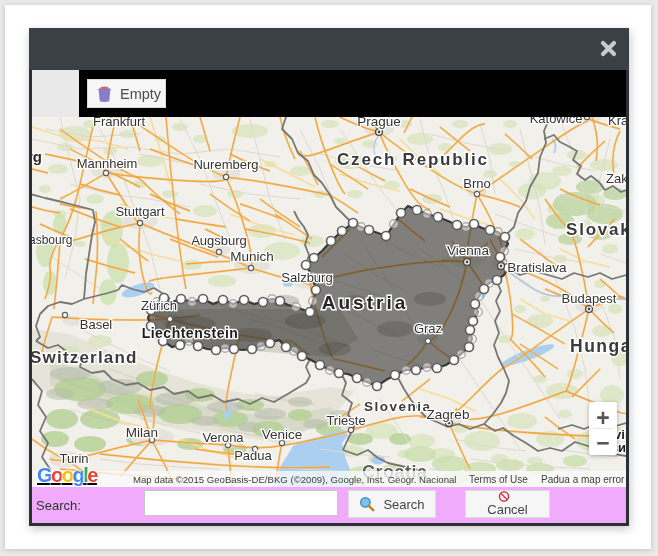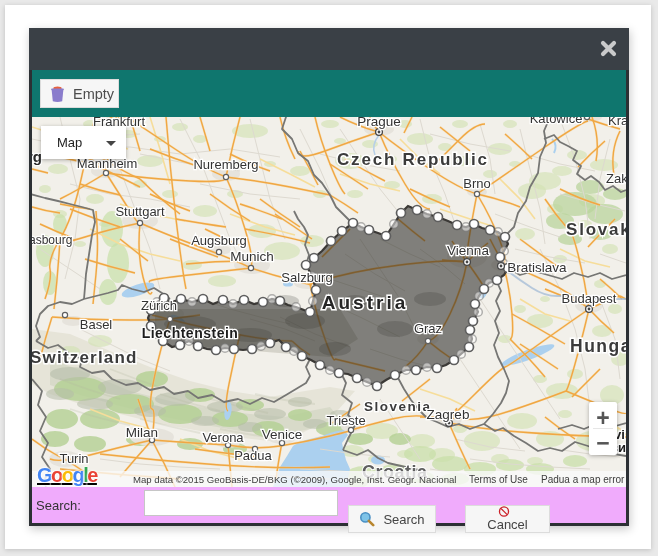--- a/index.html
+++ b/index.html
@@ -1,37 +1,37 @@
 <!DOCTYPE html>
 <html><head>
 <meta charset="utf-8">
 <style>
 html,body{margin:0;padding:0;}
 body{width:658px;height:556px;background:#e9e9e9;font-family:"Liberation Sans",sans-serif;position:relative;overflow:hidden;}
 .sheet{position:absolute;left:5px;top:5px;width:646px;height:544px;background:#ffffff;box-shadow:0 1px 5px rgba(0,0,0,.18);}
 .modal{position:absolute;left:29px;top:28px;width:600px;height:498px;background:#e9e9e9;border:3px solid #2c3034;border-top:none;box-sizing:border-box;box-shadow:1px 3px 9px rgba(0,0,0,.22);}
 .hd{height:42px;background:#3a4046;position:relative;margin:0 -3px;}
 .hd .x{position:absolute;right:12px;top:12px;width:17px;height:17px;}
-.toolbar{height:47px;background:#0f766e;position:relative;}
+.toolbar{height:47px;background:#000000;position:relative;margin-left:47px;}
 .btn-empty{position:absolute;left:8px;top:9px;width:79px;height:29px;background:#f6f6f6;border:1px solid #dcdcdc;box-sizing:border-box;font-size:14.5px;color:#4d4d4d;display:flex;align-items:center;}
 .btn-empty svg{margin-left:10px;margin-right:9px;}
 .map{position:relative;width:594px;height:370px;overflow:hidden;background:#f1efe9;}
 .mapsel{position:absolute;left:9px;top:9px;width:85px;height:33px;background:#fff;box-shadow:0 1px 4px rgba(0,0,0,.3);font-size:13px;color:#222;}
 .mapsel span{position:absolute;left:16px;top:9px;}
 .mapsel .tri{position:absolute;right:10px;top:15px;width:0;height:0;border-left:5px solid transparent;border-right:5px solid transparent;border-top:5px solid #454545;}
 .zoomctl{position:absolute;right:9px;bottom:32px;width:28px;height:53px;background:#fff;border-radius:2px;box-shadow:0 1px 4px rgba(0,0,0,.3);}
 .zoomctl .zp{position:absolute;left:0;width:28px;text-align:center;font-weight:bold;color:#555555;font-size:23px;line-height:20px;}
 .zoomctl .sep{position:absolute;left:4px;right:4px;top:26px;height:1px;background:#e6e6e6;}
 .glogo{position:absolute;left:5px;bottom:0;font-size:20px;font-weight:bold;letter-spacing:-1.5px;text-shadow:0 0 2px #fff,0 0 2px #fff,0 0 3px #fff;z-index:5;text-decoration:underline;}
 .attr{position:absolute;left:0;right:0;bottom:0;height:16px;background:rgba(250,250,250,.78);font-size:10px;color:#3c3c3c;white-space:nowrap;}
 .attr span{position:absolute;top:3px;}
 .footer{height:36px;background:#f0abfc;position:relative;font-size:13px;color:#333;}
 .footer .lbl{position:absolute;left:4px;top:11px;}
 .footer input{position:absolute;left:112px;top:3px;width:194px;height:26px;border:1px solid #c6c6c6;box-sizing:border-box;}
-.fbtn{position:absolute;top:18px;height:28px;background:#f6f6f6;border:1px solid #dcdcdc;box-sizing:border-box;display:flex;align-items:center;justify-content:center;font-size:13px;color:#444;}
+.fbtn{position:absolute;top:3px;height:28px;background:#f6f6f6;border:1px solid #dcdcdc;box-sizing:border-box;display:flex;align-items:center;justify-content:center;font-size:13px;color:#444;}
 .fbtn svg{margin-right:8px;}
 #b-search{left:316px;width:88px;}
 #b-cancel{left:433px;width:85px;flex-direction:column;}
 #b-ok{left:524px;width:63px;}
 </style>
 </head>
 <body>
 <div class="sheet"></div>
 <div class="modal">
   <div class="hd">
@@ -725,24 +725,20 @@
 <text x="282" y="440" font-size="13.5" font-weight="normal" fill="#333333" text-anchor="middle" style="paint-order:stroke;stroke:#ffffff;stroke-width:2.6px;font-family:&quot;Liberation Sans&quot;,sans-serif">Venice</text>
 <text x="253" y="461" font-size="13" font-weight="normal" fill="#333333" text-anchor="middle" style="paint-order:stroke;stroke:#ffffff;stroke-width:2.6px;font-family:&quot;Liberation Sans&quot;,sans-serif">Padua</text>
 <text x="346" y="426" font-size="13" font-weight="normal" fill="#333333" text-anchor="middle" style="paint-order:stroke;stroke:#ffffff;stroke-width:2.6px;font-family:&quot;Liberation Sans&quot;,sans-serif">Trieste</text>
 <text x="448" y="420" font-size="13.5" font-weight="normal" fill="#333333" text-anchor="middle" style="paint-order:stroke;stroke:#ffffff;stroke-width:2.6px;font-family:&quot;Liberation Sans&quot;,sans-serif">Zagreb</text>
 <text x="74" y="464" font-size="13" font-weight="normal" fill="#333333" text-anchor="middle" style="paint-order:stroke;stroke:#ffffff;stroke-width:2.6px;font-family:&quot;Liberation Sans&quot;,sans-serif">Turin</text>
 <text x="614" y="440" font-size="13" font-weight="bold" fill="#1d1d1d" text-anchor="start" style="paint-order:stroke;stroke:#ffffff;stroke-width:2.6px;font-family:&quot;Liberation Sans&quot;,sans-serif">vi</text>
 <text x="610" y="453" font-size="13" font-weight="bold" fill="#1d1d1d" text-anchor="start" style="paint-order:stroke;stroke:#ffffff;stroke-width:2.6px;font-family:&quot;Liberation Sans&quot;,sans-serif">ви</text>
 <text x="29" y="245" font-size="12" font-weight="normal" fill="#333333" text-anchor="start" style="paint-order:stroke;stroke:#ffffff;stroke-width:2.6px;font-family:&quot;Liberation Sans&quot;,sans-serif">asbourg</text>
 <text x="42" y="163" font-size="15" font-weight="bold" fill="#2b2b2b" text-anchor="end" style="paint-order:stroke;stroke:#ffffff;stroke-width:2.6px;font-family:&quot;Liberation Sans&quot;,sans-serif">rg</text>
 </svg>
-    <div class="mapsel">
-        <span>Map</span>
-        <div class="tri"></div>
-      </div>
     <div class="zoomctl">
         <div class="zp" style="top:6px;">+</div>
         <div class="sep"></div>
         <div class="zp" style="top:31px;">−</div>
       </div>
     <div class="glogo"><span style="color:#4285f4">G</span><span style="color:#ea4335">o</span><span style="color:#fbbc05">o</span><span style="color:#4285f4">g</span><span style="color:#34a853">l</span><span style="color:#ea4335">e</span></div>
     <div class="attr">
       <span style="left:101px;font-size:9.6px">Map data ©2015 GeoBasis-DE/BKG (©2009), Google, Inst. Geogr. Nacional</span>
       <span style="left:437px">Terms of Use</span>
       <span style="left:509px">Padua a map error</span>

